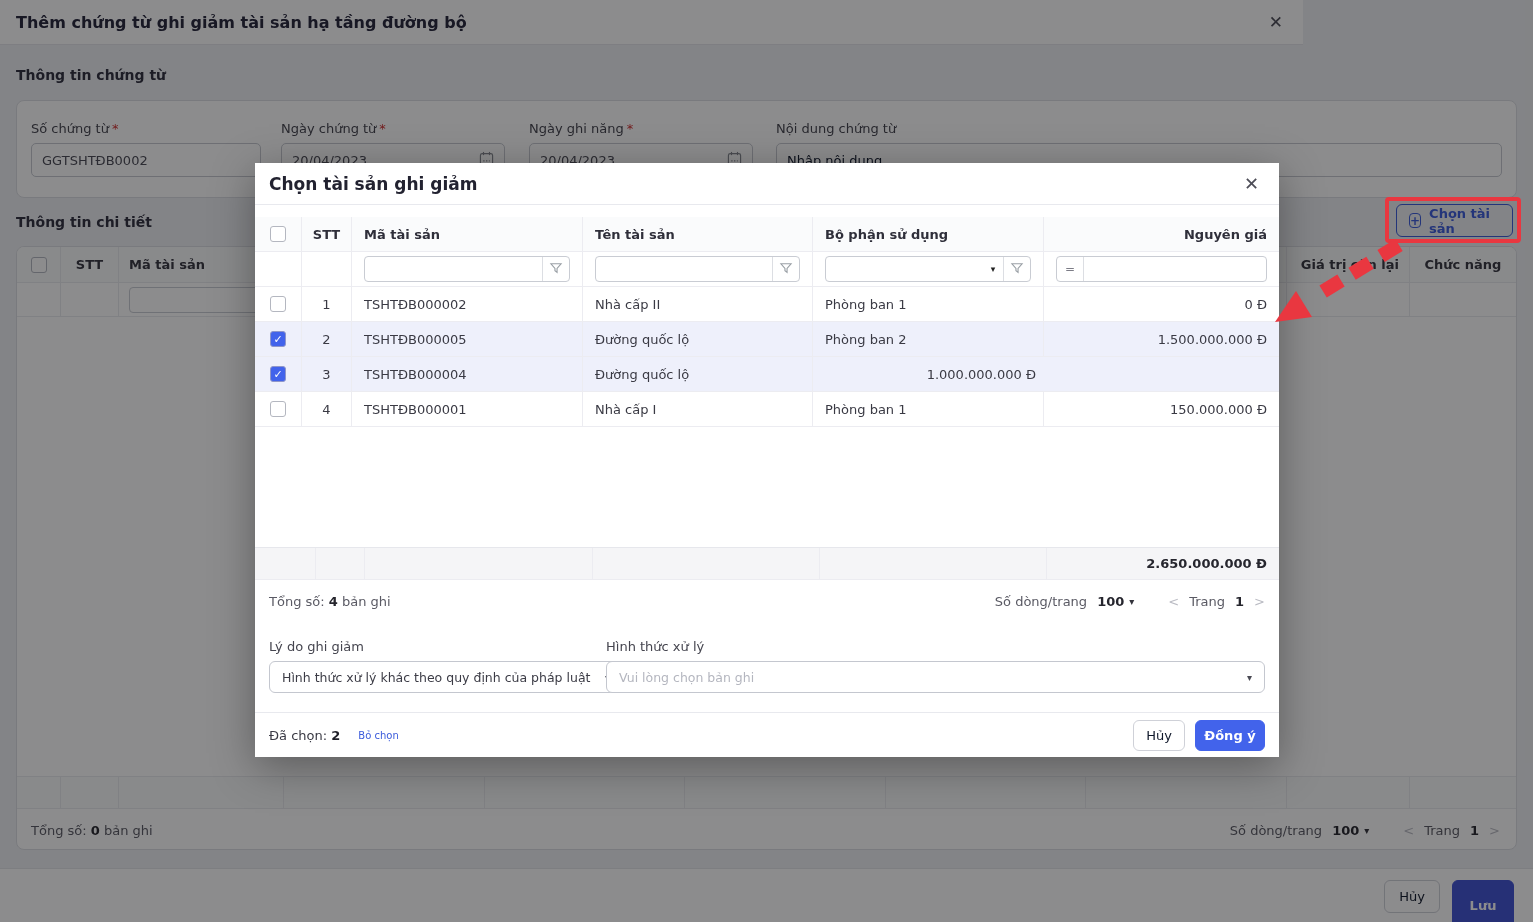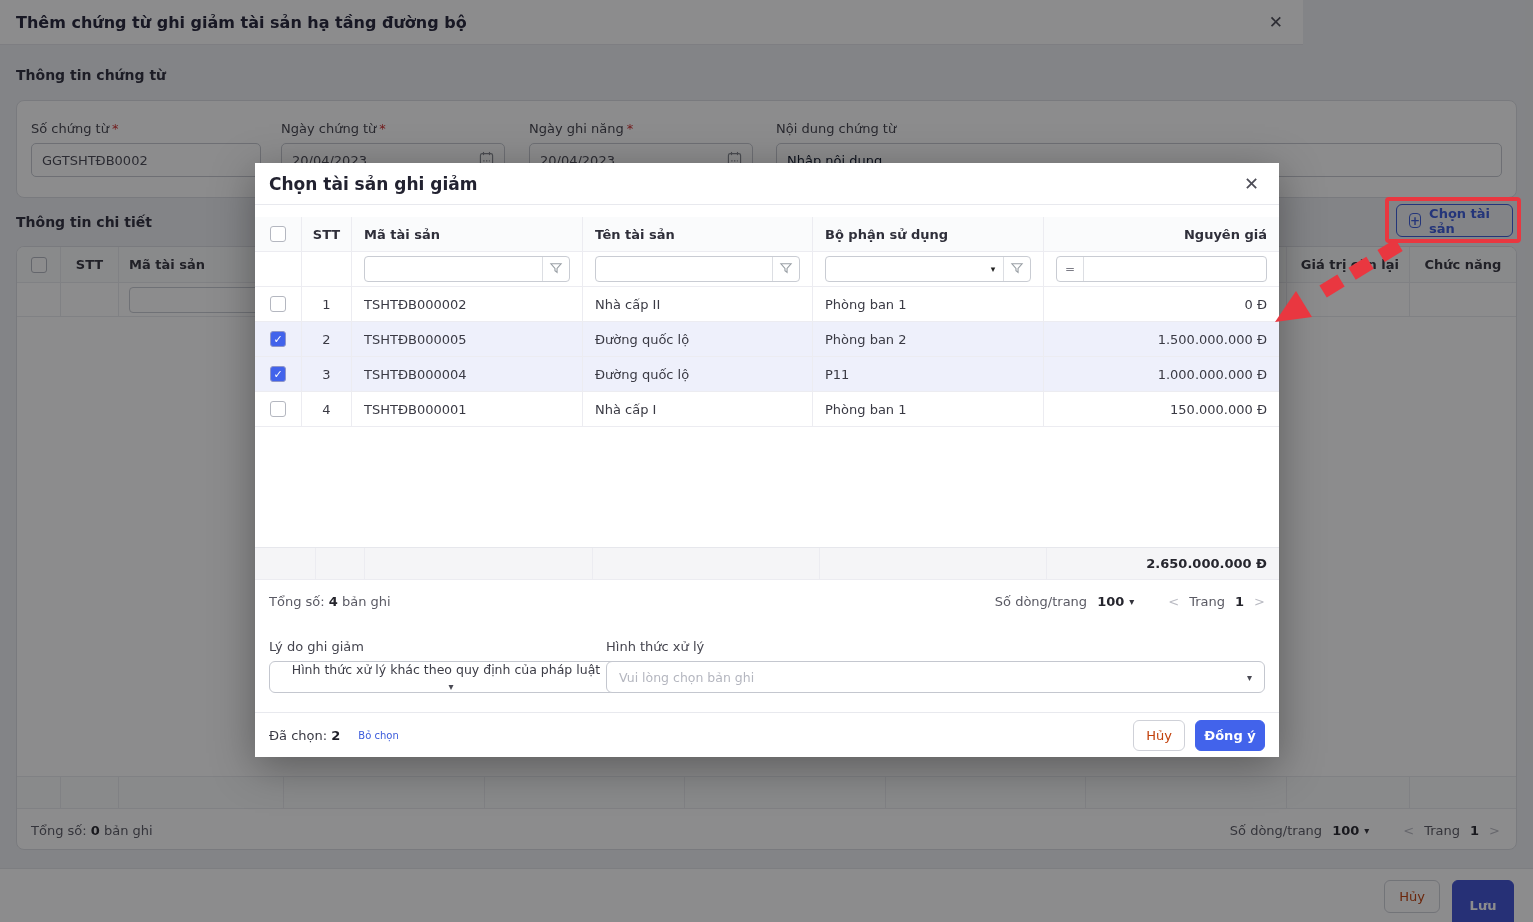--- a/index.html
+++ b/index.html
@@ -41,21 +41,21 @@
   .checkbox.on { background:#4263eb; border-color:#8f96c9; }
   .checkbox.on .ck { display:block; }
 
   .pg { display:flex; align-items:center; gap:10px; font-size:13px; color:#5a5a64; }
   .pg .val { color:#26262e; font-weight:700; }
   .pg .nav { color:#b9bac2; font-size:13px; }
   .pg .caret { font-size:10px; color:#33333b; }
 
   .btn { border-radius:6px; font-size:13px; display:flex; align-items:center; justify-content:center;
          cursor:pointer; }
-  .btn.ghost { background:#fff; border:1px solid #cfd1d8; color:#c2410c; }
+  .btn.ghost { background:#fff; border:1px solid #cfd1d8; color:#0f172a; }
   .btn.primary { background:#4263eb; border:1px solid #4263eb; color:#fff; font-weight:600; }
   .btn.primary-dark { background:#3f51d4; border:1px solid #3f51d4; color:#fff; font-weight:600; }
 
   
   #overlay { left:0; top:0; width:1533px; height:922px; background:rgba(10,10,12,0.47); z-index:10; }
 
   
   #modal { left:255px; top:163px; width:1024px; height:594px; background:#fff; border-radius:0;
            box-shadow:0 10px 40px rgba(0,0,0,.35); z-index:20; }
   #modal .mhead { height:42px; border-bottom:1px solid #e8e9ee; display:flex; align-items:center;
@@ -316,21 +316,20 @@
       </div>
       <div class="mrow selected">
         <div class="mcell c-center" style="width:47px;">
             <span class="checkbox on">
               <span class="ck">✓</span>
             </span>
           </div>
         <div class="mcell c-center" style="width:50px;">3</div>
         <div class="mcell" style="width:231px;">TSHTĐB000004</div>
         <div class="mcell" style="width:230px;">Đường quốc lộ</div>
-        <div class="mcell" style="width:231px;">P11</div>
         <div class="mcell c-right" style="width:235px;">1.000.000.000 Đ</div>
       </div>
       <div class="mrow">
         <div class="mcell c-center" style="width:47px;">
             <span class="checkbox"></span>
           </div>
         <div class="mcell c-center" style="width:50px;">4</div>
         <div class="mcell" style="width:231px;">TSHTĐB000001</div>
         <div class="mcell" style="width:230px;">Nhà cấp I</div>
         <div class="mcell" style="width:231px;">Phòng ban 1</div>
@@ -357,21 +356,21 @@
         <span class="caret">▾</span>
       </span>
       <span style="width:14px;"></span>
       <span class="nav">&lt;</span>
       <span>Trang</span>
       <span class="val">1</span>
       <span class="nav">&gt;</span>
     </div>
 
     <div class="abs f-label" style="left:14px; top:476px;">Lý do ghi giảm</div>
-    <div class="abs select" style="left:14px; top:498px; width:354px;flex-direction:column;">
+    <div class="abs select" style="left:14px; top:498px; width:354px;">
       <span>Hình thức xử lý khác theo quy định của pháp luật</span>
       <span class="caret">▾</span>
     </div>
     <div class="abs f-label" style="left:351px; top:476px;">Hình thức xử lý</div>
     <div class="abs select" style="left:351px; top:498px; width:659px;">
       <span class="ph">Vui lòng chọn bản ghi</span>
       <span class="caret">▾</span>
     </div>
 
     <div class="abs" style="left:0; top:549px; width:1024px; height:45px; border-top:1px solid #e8e9ee; display:flex; align-items:center; justify-content:space-between; padding:0 14px;">

